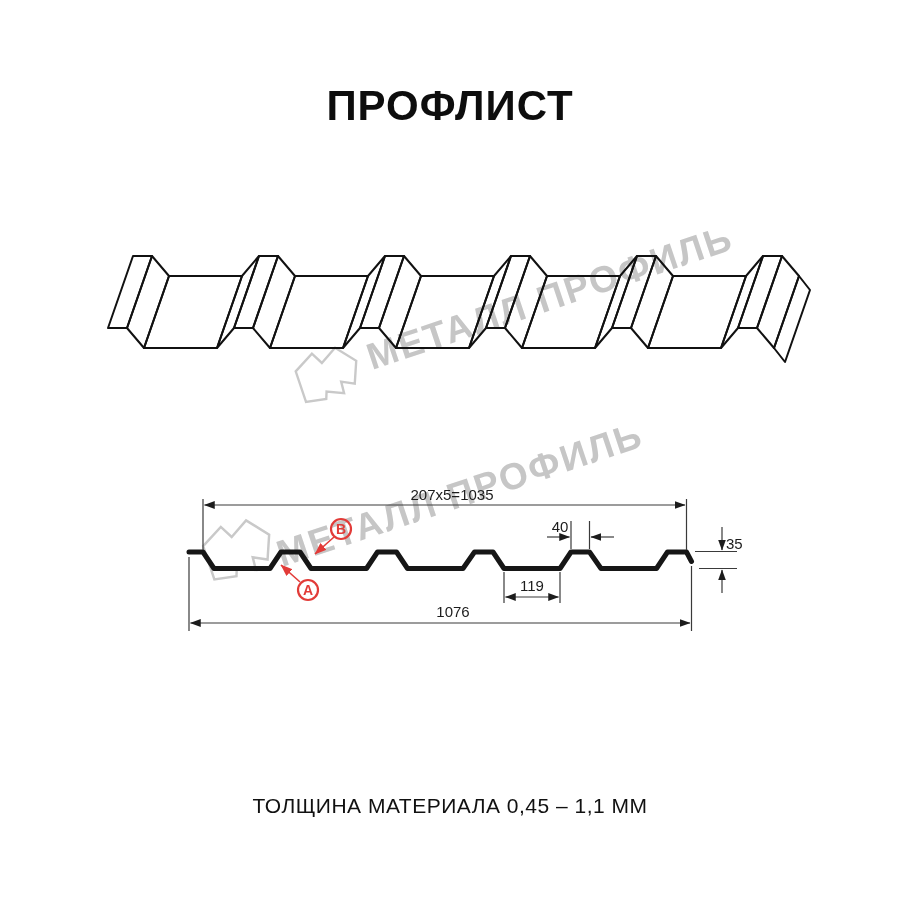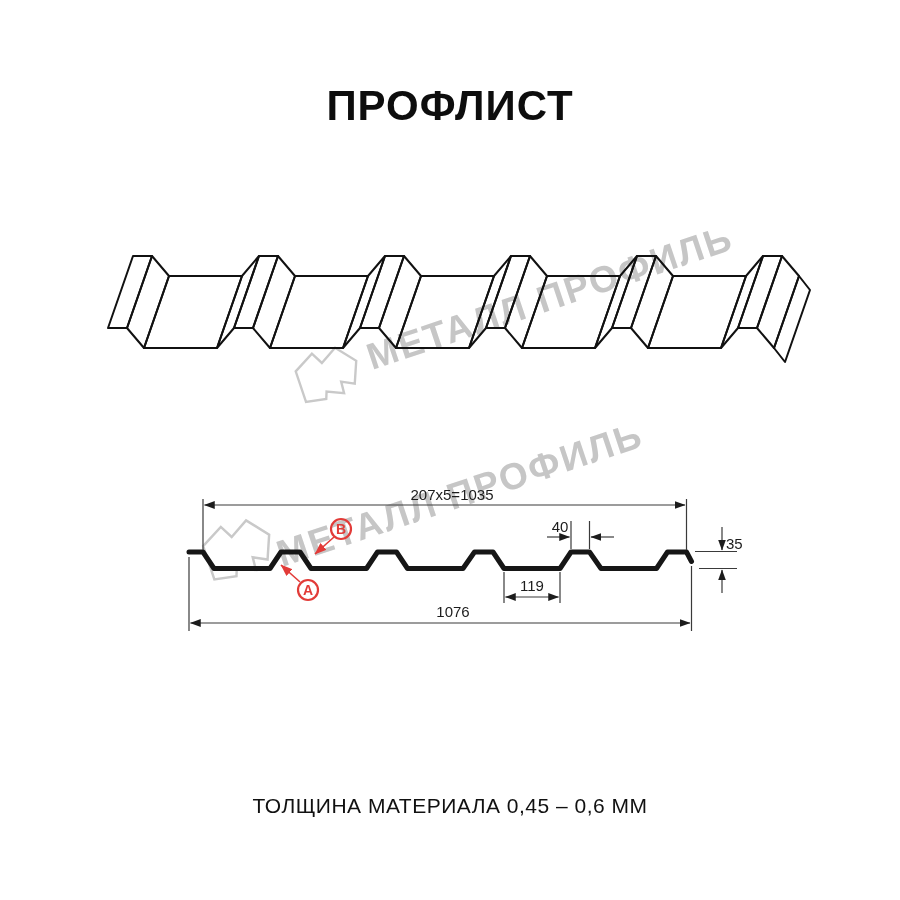--- a/index.html
+++ b/index.html
@@ -161,14 +161,14 @@
       </g>
 
       <g>
         <circle cx="341" cy="529" r="10" fill="none" stroke="#e23b38" stroke-width="2.2"></circle>
         <text x="341" y="534" text-anchor="middle" font-size="14" font-weight="bold" fill="#e23b38">В</text>
         <line x1="334" y1="537" x2="315" y2="554" stroke="#e23b38" stroke-width="1.6" marker-end="url(#arrR)"></line>
       </g>
     </g>
   </svg>
 
-  <div class="footer">ТОЛЩИНА МАТЕРИАЛА 0,45 – 0,6 ММ</div>
+  <div class="footer">ТОЛЩИНА МАТЕРИАЛА 0,45 – 1,1 ММ</div>
 </div>
 
 </body></html>

